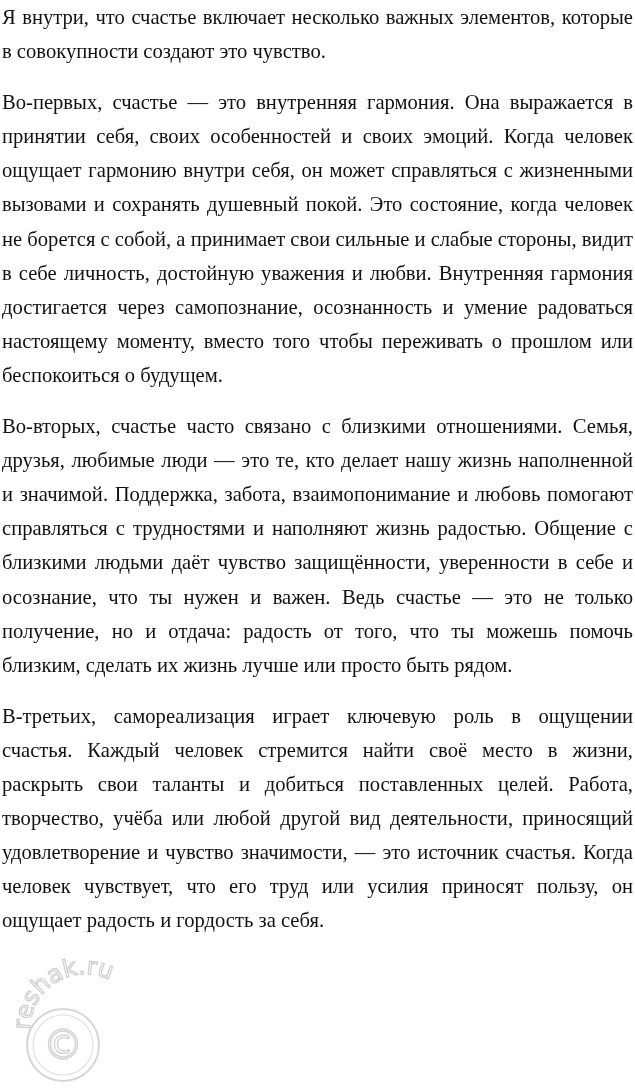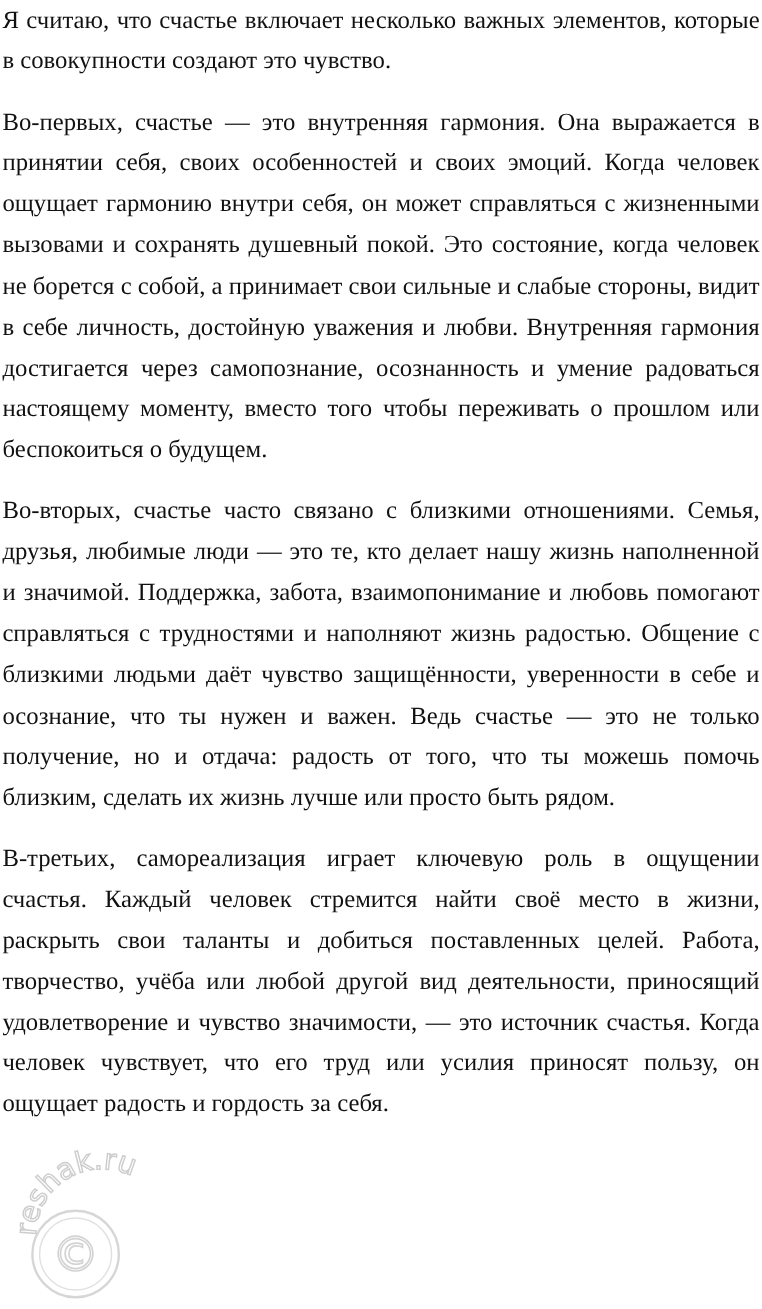--- a/index.html
+++ b/index.html
@@ -40,21 +40,21 @@
     }
     .watermark svg {
       width: 150px;
       height: 150px;
     }
   </style>
 </head>
 <body>
 
 <div class="doc">
-  <p class="para">Я считаю, что счастье включает несколько важных элементов, которые в совокупности создают это чувство.</p>
+  <p class="para">Я внутри, что счастье включает несколько важных элементов, которые в совокупности создают это чувство.</p>
   <p class="para">Во-первых, счастье — это внутренняя гармония. Она выражается в принятии себя, своих особенностей и своих эмоций. Когда человек ощущает гармонию внутри себя, он может справляться с жизненными вызовами и сохранять душевный покой. Это состояние, когда человек не борется с собой, а принимает свои сильные и слабые стороны, видит в себе личность, достойную уважения и любви. Внутренняя гармония достигается через самопознание, осознанность и умение радоваться настоящему моменту, вместо того чтобы переживать о прошлом или беспокоиться о будущем.</p>
   <p class="para">Во-вторых, счастье часто связано с близкими отношениями. Семья, друзья, любимые люди — это те, кто делает нашу жизнь наполненной и значимой. Поддержка, забота, взаимопонимание и любовь помогают справляться с трудностями и наполняют жизнь радостью. Общение с близкими людьми даёт чувство защищённости, уверенности в себе и осознание, что ты нужен и важен. Ведь счастье — это не только получение, но и отдача: радость от того, что ты можешь помочь близким, сделать их жизнь лучше или просто быть рядом.</p>
   <p class="para">В-третьих, самореализация играет ключевую роль в ощущении счастья. Каждый человек стремится найти своё место в жизни, раскрыть свои таланты и добиться поставленных целей. Работа, творчество, учёба или любой другой вид деятельности, приносящий удовлетворение и чувство значимости, — это источник счастья. Когда человек чувствует, что его труд или усилия приносят пользу, он ощущает радость и гордость за себя.</p>
 </div>
 
 <div class="watermark">
   <svg viewBox="0 0 150 150">
     <defs>
       <path id="wmArc" d="M 22 95 A 55 55 0 0 1 120 60" fill="none"></path>
     </defs>

